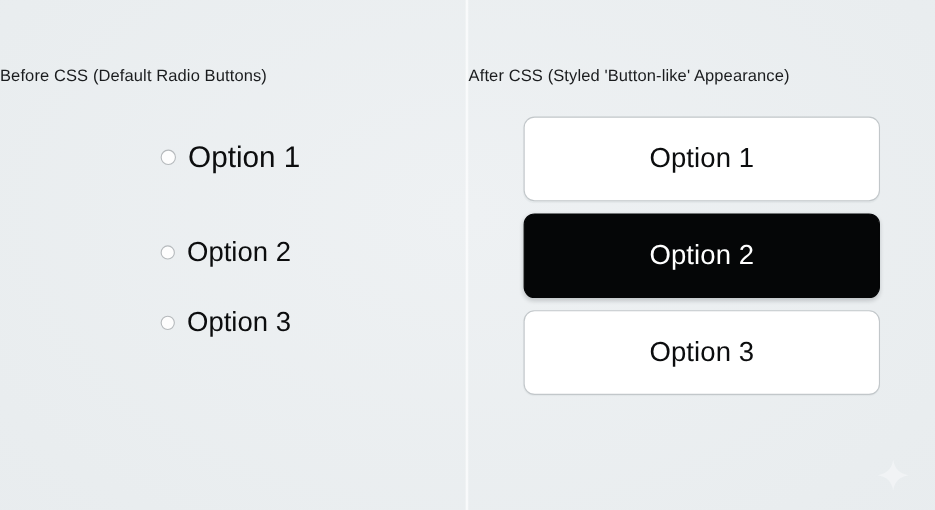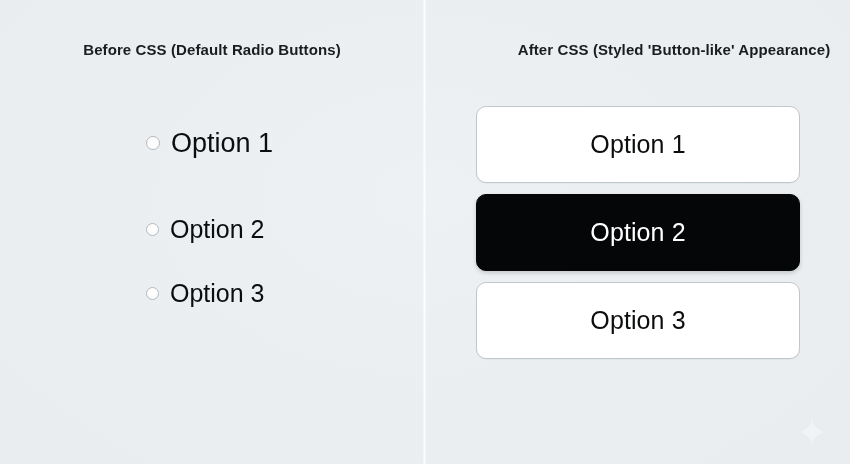--- a/index.html
+++ b/index.html
@@ -38,26 +38,26 @@
   .panel {
     position: absolute;
     top: 0;
     height: 464px;
   }
   .panel-left  { left: 0;     width: 424px; }
   .panel-right { left: 426px; width: 496px; }
 
   .panel-title {
     position: absolute;
-    top: 38px;
+    top: 58px;
     left: 0;
     width: 100%;
-    text-align: center;
+    text-align: left;
     font-size: 15px;
-    font-weight: 700;
+    font-weight: 400;
     letter-spacing: 0.1px;
     color: #1a1c1e;
     line-height: 24px;
     white-space: nowrap;
   }
 
   
   .radio-list {
     position: absolute;
     top: 118px;

